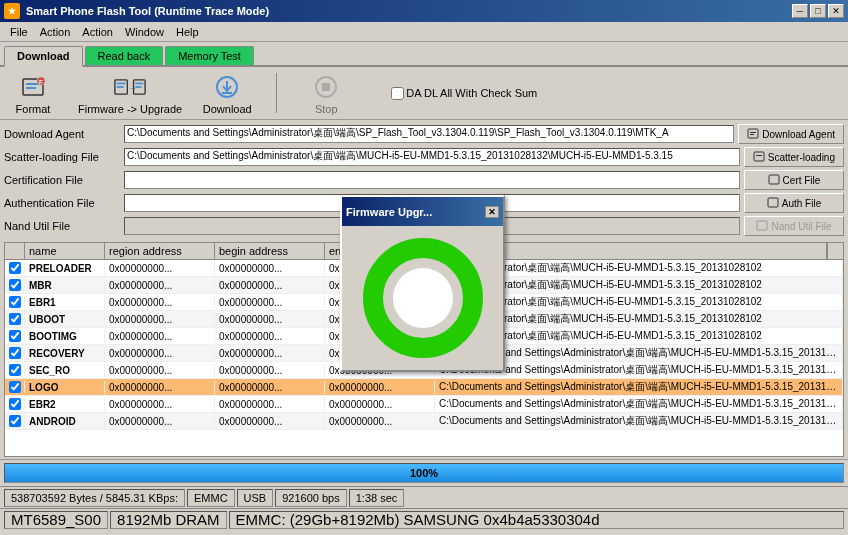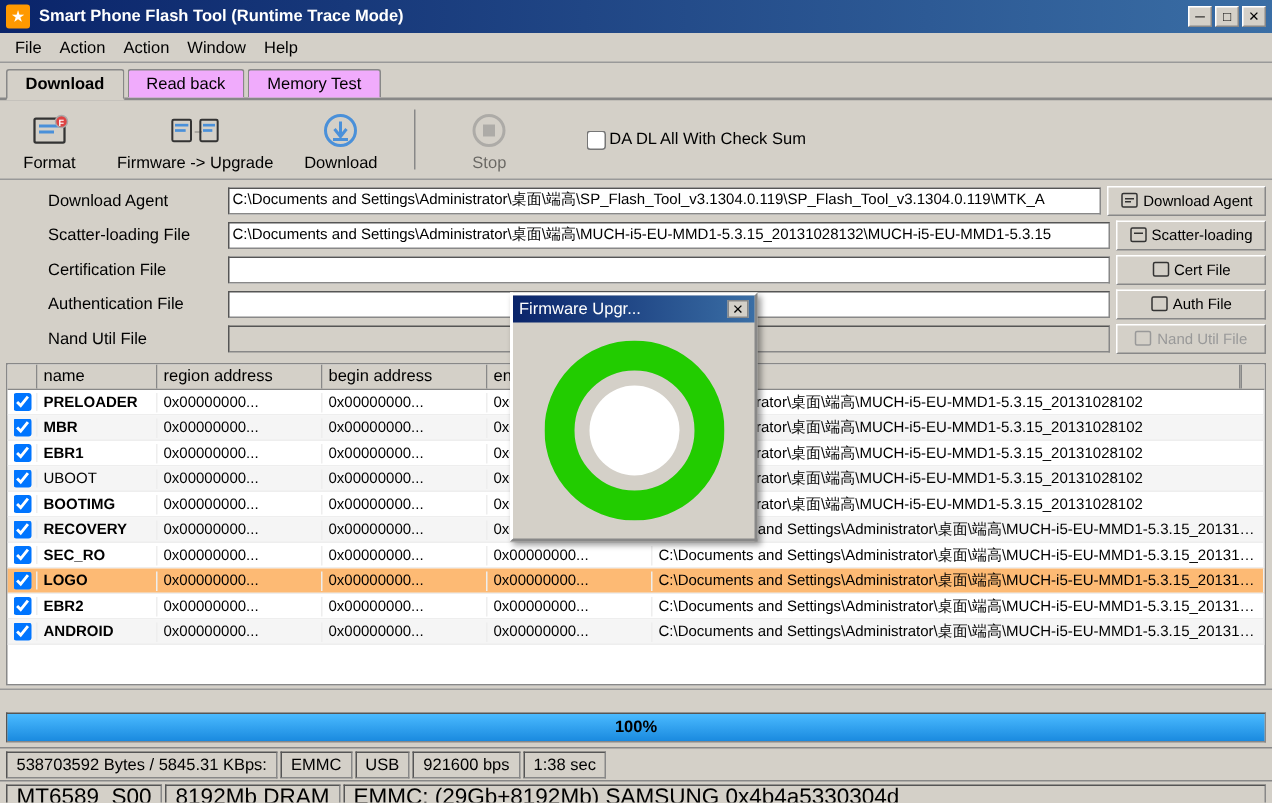--- a/index.html
+++ b/index.html
@@ -77,21 +77,21 @@
 
     
     .tab-bar {
       background: #d4d0c8;
       display: flex;
       padding: 4px 4px 0 4px;
       border-bottom: 2px solid #888;
     }
     .tab {
       padding: 3px 12px;
-      background: #f0abfc;
+      background: #22c55e;
       border: 1px solid #888;
       border-bottom: none;
       cursor: pointer;
       font-size: 11px;
       margin-right: 2px;
       border-top-left-radius: 2px;
       border-top-right-radius: 2px;
     }
     .tab.active {
       background: #d4d0c8;
@@ -137,21 +137,20 @@
       display: flex;
       align-items: center;
       gap: 2px;
       margin-left: 20px;
     }
 
     
     .file-rows {
       background: #d4d0c8;
       padding: 2px 4px;
-      margin-left: 28px;
     }
     .file-row {
       display: flex;
       align-items: center;
       height: 22px;
       margin: 1px 0;
     }
     .file-row-label {
       width: 120px;
       font-size: 11px;
@@ -228,21 +227,20 @@
       padding: 3px 4px;
       border-top: 1px solid #999;
     }
     .progress-bar-outer {
       height: 20px;
       background: #ffffff;
       border: 1px solid #888;
       border-top-color: #555;
       border-left-color: #555;
       position: relative;
-      margin-top: 12px;
     }
     .progress-bar-inner {
       height: 100%;
       background: linear-gradient(to bottom, #4abaff, #1a8adf);
       display: flex;
       align-items: center;
       justify-content: center;
     }
     .progress-text {
       position: absolute;
@@ -312,26 +310,26 @@
       background: #d4d0c8;
       border: 2px solid #888;
       border-top-color: #fff;
       border-left-color: #fff;
       box-shadow: 2px 2px 4px rgba(0,0,0,0.4);
       pointer-events: all;
     }
     .dialog-title {
       background: linear-gradient(to right, #0a246a, #3a6ea5);
       color: white;
-      height: 18px;
+      height: 29px;
       display: flex;
       align-items: center;
       padding: 0 4px;
       font-size: 11px;
-      font-weight: normal;
+      font-weight: bold;
     }
     .dialog-title-text {
       flex: 1;
     }
     .dialog-close-btn {
       width: 14px;
       height: 12px;
       background: #d4d0c8;
       border: 1px solid #888;
       display: flex;
@@ -537,21 +535,21 @@
       <div class="td" style="width:80px; font-weight:bold; font-size:10px;">EBR1</div>
       <div class="td" style="width:110px;">0x00000000...</div>
       <div class="td" style="width:110px;">0x00000000...</div>
       <div class="td" style="width:110px;">0x00000...</div>
       <div class="td" style="flex:1;">ttings\Administrator\桌面\端高\MUCH-i5-EU-MMD1-5.3.15_20131028102</div>
     </div>
         <div class="tr" style="background: rgb(245, 245, 245);">
       <div style="width:20px; flex-shrink:0; display:flex; align-items:center; justify-content:center; border-right:1px solid #eee;">
         <input type="checkbox" checked="" style="width: 12px; height: 12px;">
       </div>
-      <div class="td" style="width:80px; font-weight:normal; font-size:10px;">UBOOT</div>
+      <div class="td" style="width:80px; font-weight:bold; font-size:10px;">UBOOT</div>
       <div class="td" style="width:110px;">0x00000000...</div>
       <div class="td" style="width:110px;">0x00000000...</div>
       <div class="td" style="width:110px;">0x00000...</div>
       <div class="td" style="flex:1;">ttings\Administrator\桌面\端高\MUCH-i5-EU-MMD1-5.3.15_20131028102</div>
     </div>
         <div class="tr" style="background: white;">
       <div style="width:20px; flex-shrink:0; display:flex; align-items:center; justify-content:center; border-right:1px solid #eee;">
         <input type="checkbox" checked="" style="width: 12px; height: 12px;">
       </div>
       <div class="td" style="width:80px; font-weight:bold; font-size:10px;">BOOTIMG</div>

